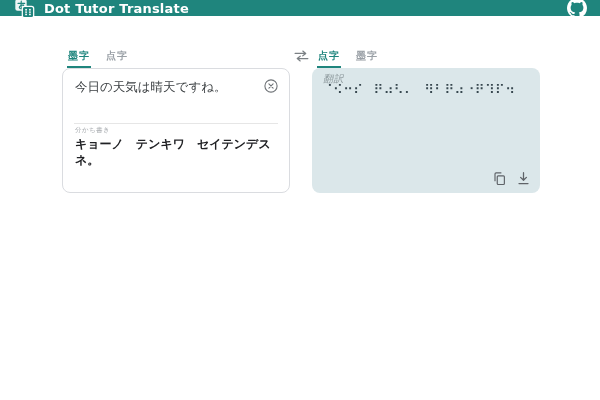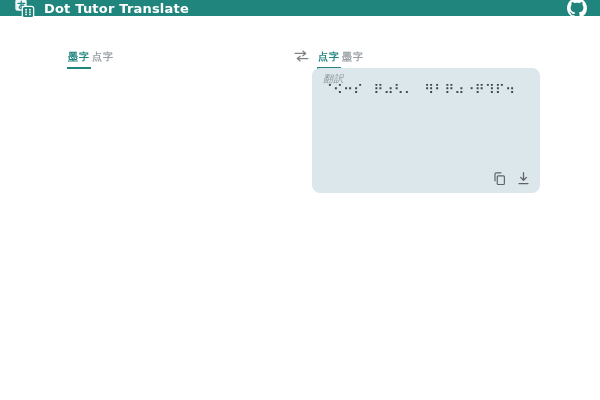--- a/index.html
+++ b/index.html
@@ -16,21 +16,21 @@
   .spacer { flex:1; }
   .gh-btn { background:none; border:none; cursor:pointer; width:22px; height:22px;
     display:inline-flex; align-items:center; justify-content:center; padding:0; }
 
   
   .panel { position:absolute; top:48; width:228px; }
   .panel { top:48px; }
   .panel.left { left:62px; }
   .panel.right { left:312px; }
 
-  .tabs { height:20px; display:flex; padding-left:5px; align-items:center; }
+  .tabs { height:20px; display:flex; gap:14px; padding-left:5px; align-items:flex-end; }
   .tab { background:none; border:none; cursor:pointer; font-size:10px; font-weight:bold;
     letter-spacing:1px; color:#9aa0a6; padding:2px 1px 3px 1px;
     border-bottom:2px solid transparent;
     font-family:"DejaVu Sans","Liberation Sans",sans-serif; }
   .tab.active { color:#1f857d; border-bottom-color:#1f857d; }
 
   .card { position:relative; margin-top:0; height:125px; border-radius:8px; }
   .input-card { background:#ffffff; border:1px solid #dadce0; }
   .output-card { background:#dbe7ea; }
 
@@ -89,20 +89,34 @@
     </button>
   </header>
 
   <main>
 
     <section class="panel left">
       <div class="tabs">
         <button class="tab active">墨字</button>
         <button class="tab">点字</button>
       </div>
+      <div class="card input-card">
+        <div class="input-text">今日の天気は晴天ですね。</div>
+        <button class="clear-btn">
+          <span>
+            <svg viewBox="0 0 16 16">
+              <circle cx="8" cy="8" r="6.1" fill="none" stroke="#6f7377" stroke-width="1.1"></circle>
+              <path d="M5.9 5.9 L10.1 10.1 M10.1 5.9 L5.9 10.1" stroke="#6f7377" stroke-width="1.1" stroke-linecap="round"></path>
+            </svg>
+          </span>
+        </button>
+        <div class="divider"></div>
+        <div class="seg-label">分かち書き</div>
+        <div class="seg-text">キョーノ　テンキワ　セイテンデスネ。</div>
+      </div>
     </section>
 
     <button class="swap-btn">
       <span>
         <svg viewBox="0 0 20 14">
           <path d="M2.5 4 H14 M11.5 1.2 L15 4 L11.5 6.8" fill="none" stroke="#7b8084" stroke-width="1.4" stroke-linecap="round" stroke-linejoin="round"></path>
           <path d="M17.5 10 H6 M8.5 7.2 L5 10 L8.5 12.8" fill="none" stroke="#7b8084" stroke-width="1.4" stroke-linecap="round" stroke-linejoin="round"></path>
         </svg>
       </span>
     </button>

